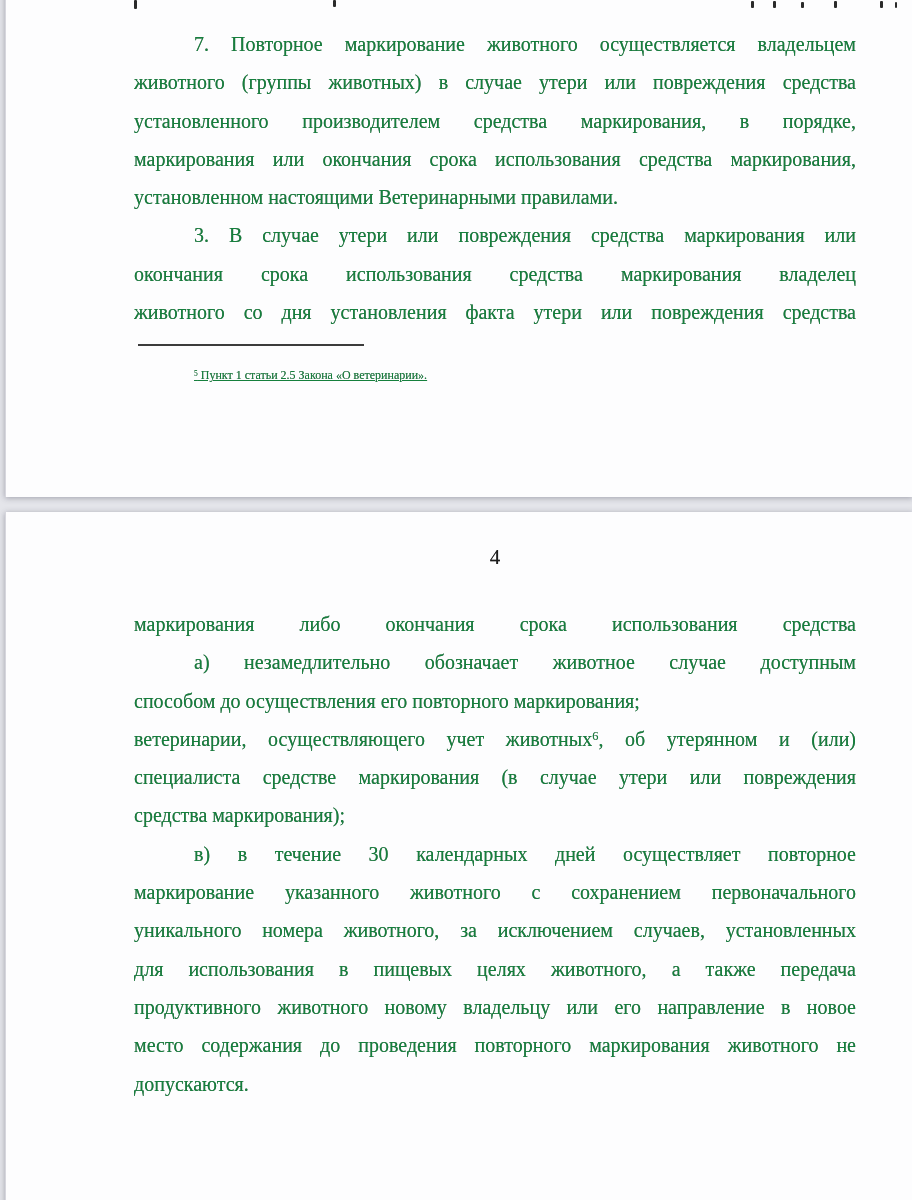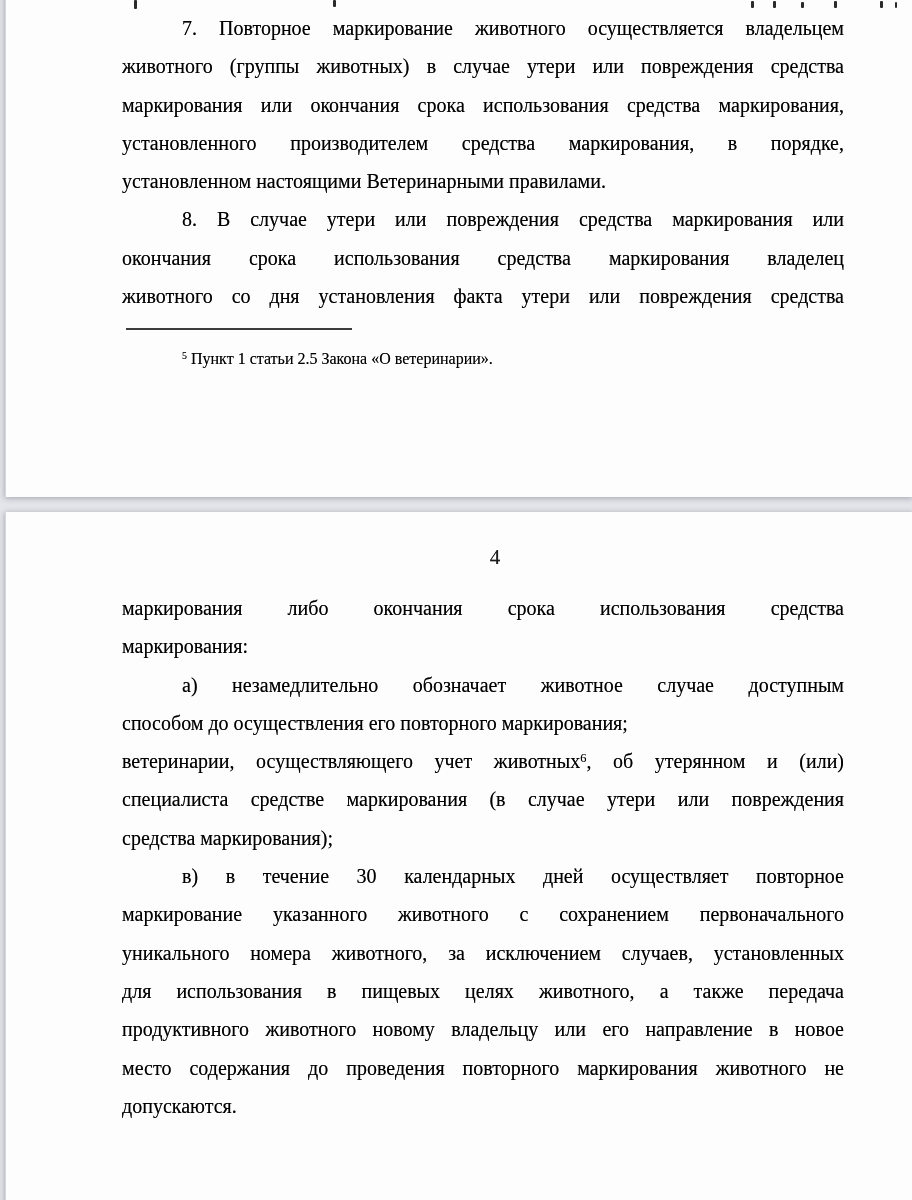--- a/index.html
+++ b/index.html
@@ -24,23 +24,24 @@
     width: 907px;
     background: #fdfdfe;
     box-shadow: 0 1px 6px rgba(50, 50, 72, 0.38);
     border-left: 1px solid #d6d6dd;
   }
   .page1 { top: -40px; height: 537px; }
   .page2 { top: 512px; height: 700px; }
 
   .text-col {
     position: absolute;
-    left: 116px;
+    left: 128px;
     width: 722px;
-    color: #000000;
+    color: #15803d;
+    margin-top: 16px;
   }
   .page1 .text-col { top: 49px; }
   .page2 .text-col { top: 77px; }
 
   .line {
     font-size: 20px;
     line-height: 38.3px;
     height: 38.3px;
     overflow: hidden;
     text-align: justify;
@@ -63,26 +64,27 @@
 
   .fnrule {
     margin-top: 13px;
     margin-left: 4px;
     width: 226px;
     height: 2px;
     background: #3c3c3c;
   }
   .fnline {
     margin-top: 17px;
-    font-size: 16px;
+    font-size: 12px;
     line-height: 24px;
     text-align: right;
     text-align-last: left;
     text-indent: 60px;
     text-shadow: 0 0 0.5px rgba(10,10,10,0.5);
+    text-decoration: underline;
   }
 
   .page-number {
     position: absolute;
     left: 128px;
     top: 26px;
     width: 722px;
     font-size: 21px;
     line-height: 38px;
     text-align: center;
@@ -115,36 +117,35 @@
       <span style="left:745px; top:1px; width:3px; height:7px;"></span>
       <span style="left:767px; top:1px; width:3px; height:7px;"></span>
       <span style="left:795px; top:2px; width:3px; height:6px;"></span>
       <span style="left:828px; top:1px; width:3px; height:7px;"></span>
       <span style="left:874px; top:1px; width:3px; height:7px;"></span>
       <span style="left:889px; top:2px; width:2px; height:6px;"></span>
     </div>
     <div class="text-col">
         <div class="line indent">7. Повторное маркирование животного осуществляется владельцем</div>
         <div class="line">животного (группы животных) в случае утери или повреждения средства</div>
+        <div class="line">установленного производителем средства маркирования, в порядке,</div>
         <div class="line">маркирования или окончания срока использования средства маркирования,</div>
-        <div class="line">установленного производителем средства маркирования, в порядке,</div>
         <div class="line left">установленном настоящими Ветеринарными правилами.</div>
-        <div class="line indent">8. В случае утери или повреждения средства маркирования или</div>
+        <div class="line indent">3. В случае утери или повреждения средства маркирования или</div>
         <div class="line">окончания срока использования средства маркирования владелец</div>
         <div class="line">животного со дня установления факта утери или повреждения средства</div>
         <div class="fnrule"></div>
         <div class="fnline"><sup>5</sup> Пункт 1 статьи 2.5 Закона «О ветеринарии».</div>
       </div>
   </div>
 
   <div class="page page2">
     <div class="page-number">4</div>
     <div class="text-col">
         <div class="line">маркирования либо окончания срока использования средства</div>
-        <div class="line left">маркирования:</div>
         <div class="line indent">а) незамедлительно обозначает животное случае доступным</div>
         <div class="line left">способом до осуществления его повторного маркирования;</div>
         <div class="line">ветеринарии, осуществляющего учет животных<sup>6</sup>, об утерянном и (или)</div>
         <div class="line">специалиста средстве маркирования (в случае утери или повреждения</div>
         <div class="line left">средства маркирования);</div>
         <div class="line indent">в) в течение 30 календарных дней осуществляет повторное</div>
         <div class="line">маркирование указанного животного с сохранением первоначального</div>
         <div class="line">уникального номера животного, за исключением случаев, установленных</div>
         <div class="line">для использования в пищевых целях животного, а также передача</div>
         <div class="line">продуктивного животного новому владельцу или его направление в новое</div>

